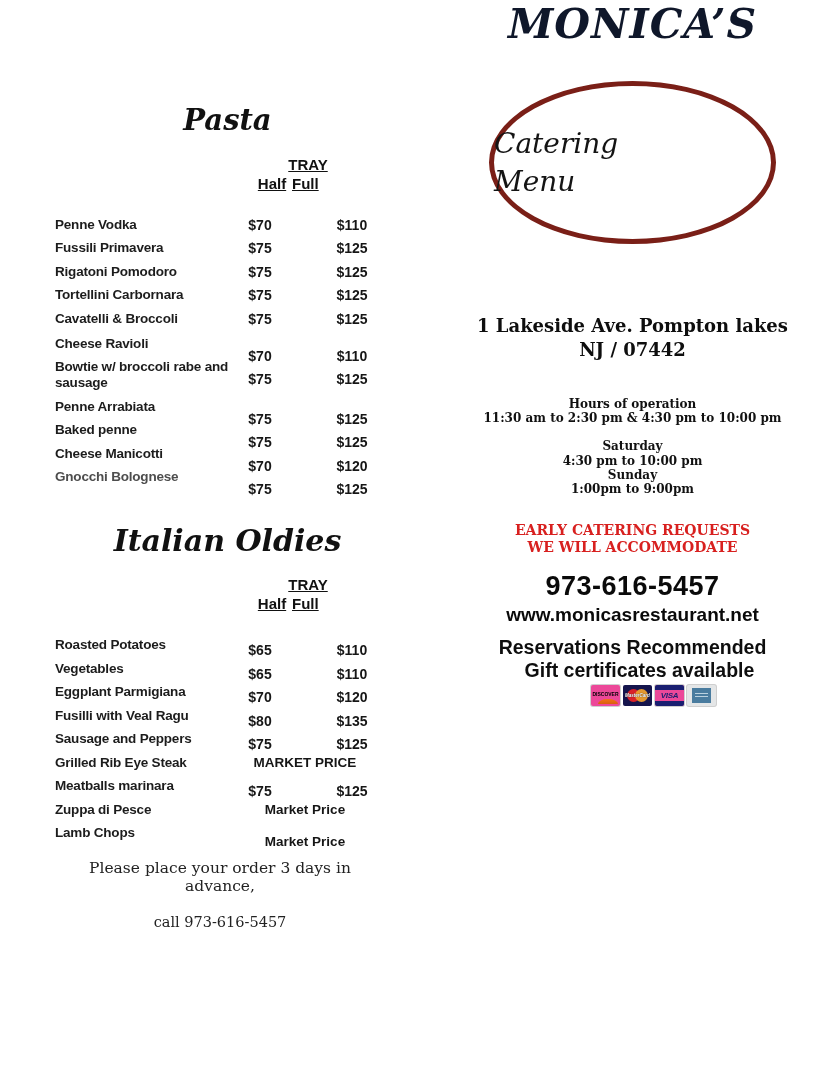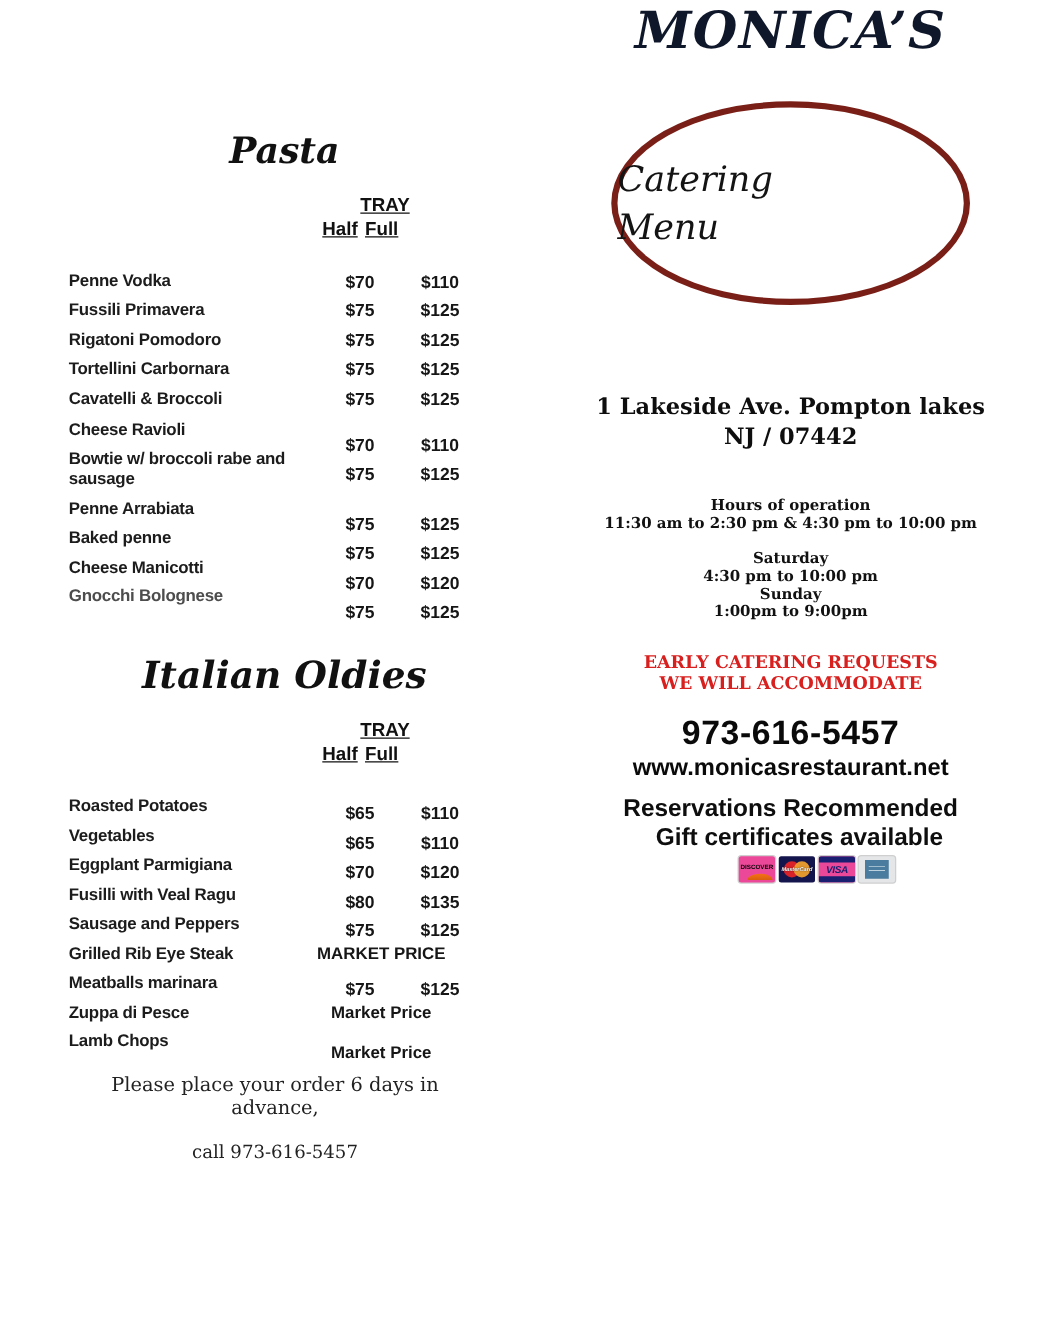--- a/index.html
+++ b/index.html
@@ -28,21 +28,21 @@
   .mrow { position:relative; margin-bottom:7.5px; min-height:16px; }
   .i-name {
     display:block; width:200px; font-weight:bold; font-size:13.5px;
     line-height:16px; letter-spacing:-0.2px; color:#1c1c1c; white-space:pre-line;
   }
   .i-name.muted { color:#4d4d4d; }
   .i-half, .i-full {
     position:absolute; top:0; width:120px; text-align:center;
     font-weight:bold; font-size:14px; color:#161616;
   }
-  .i-half { left:173px; }
+  .i-half { left:145px; }
   .i-full { left:237px; }
   .i-note {
     position:absolute; top:0; left:150px; width:200px; text-align:center;
     font-weight:bold; font-size:13.5px; color:#161616;
   }
   
   .sec-0 .rows .mrow:nth-child(6) { margin-top:9px; }
   
   .sec-0 .rows .mrow:nth-child(n+6) .i-half,
   .sec-0 .rows .mrow:nth-child(n+6) .i-full { top:12px; }
@@ -237,21 +237,21 @@
             <span class="i-name">Zuppa di Pesce</span>
             <span class="i-note">Market Price</span>
           </div>
           <div class="mrow">
             <span class="i-name">Lamb Chops</span>
             <span class="i-note">Market Price</span>
           </div>
         </div>
     </div>
 
-    <div class="order-note1">Please place your order 6 days in advance,</div>
+    <div class="order-note1">Please place your order 3 days in advance,</div>
     <div class="order-note2">call 973-616-5457</div>
   </div>
 
   <div class="right">
 
     <div class="brand">MONICA’S</div>
 
     <div class="oval" style="border-color: rgb(122, 31, 23);">
       <div class="oval-line">Catering</div>
       <div class="oval-line">Menu</div>

